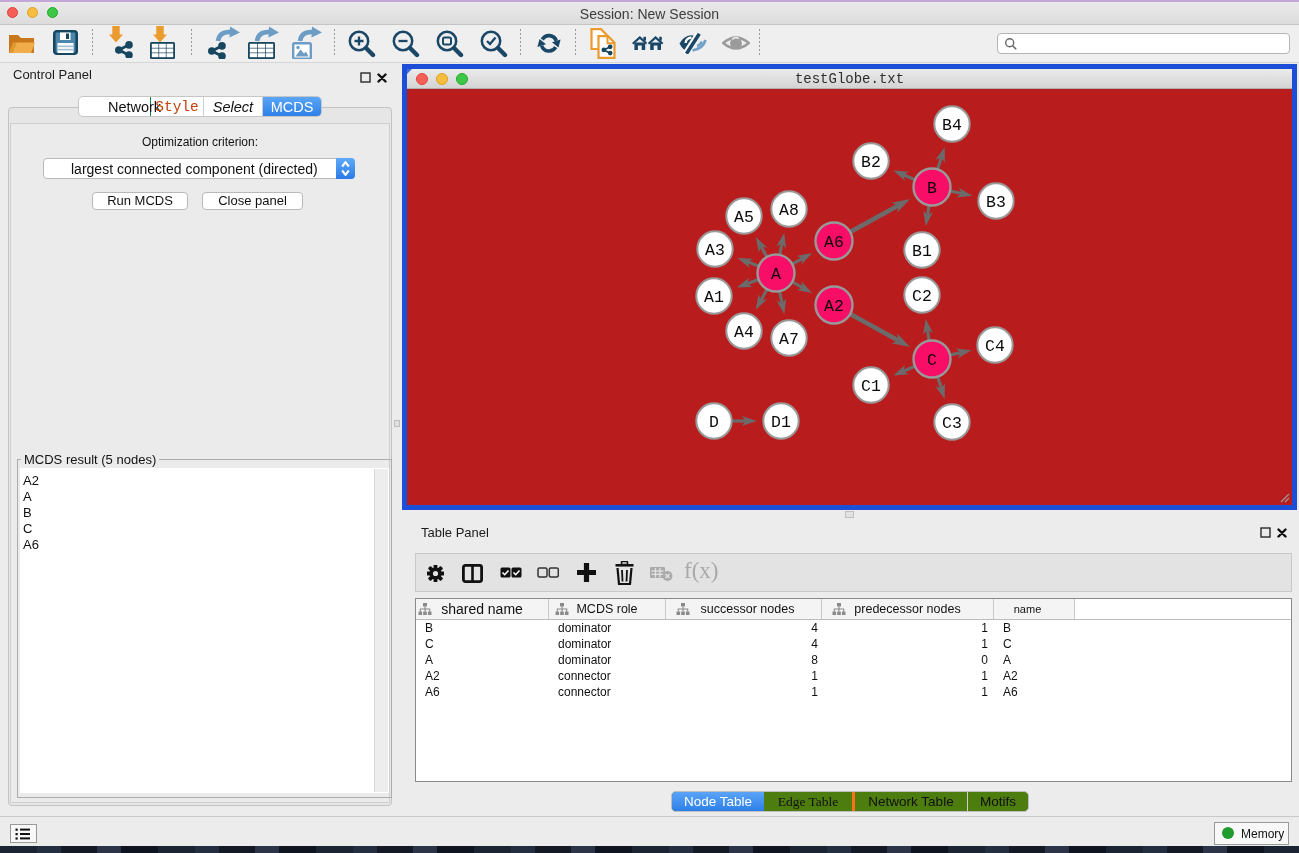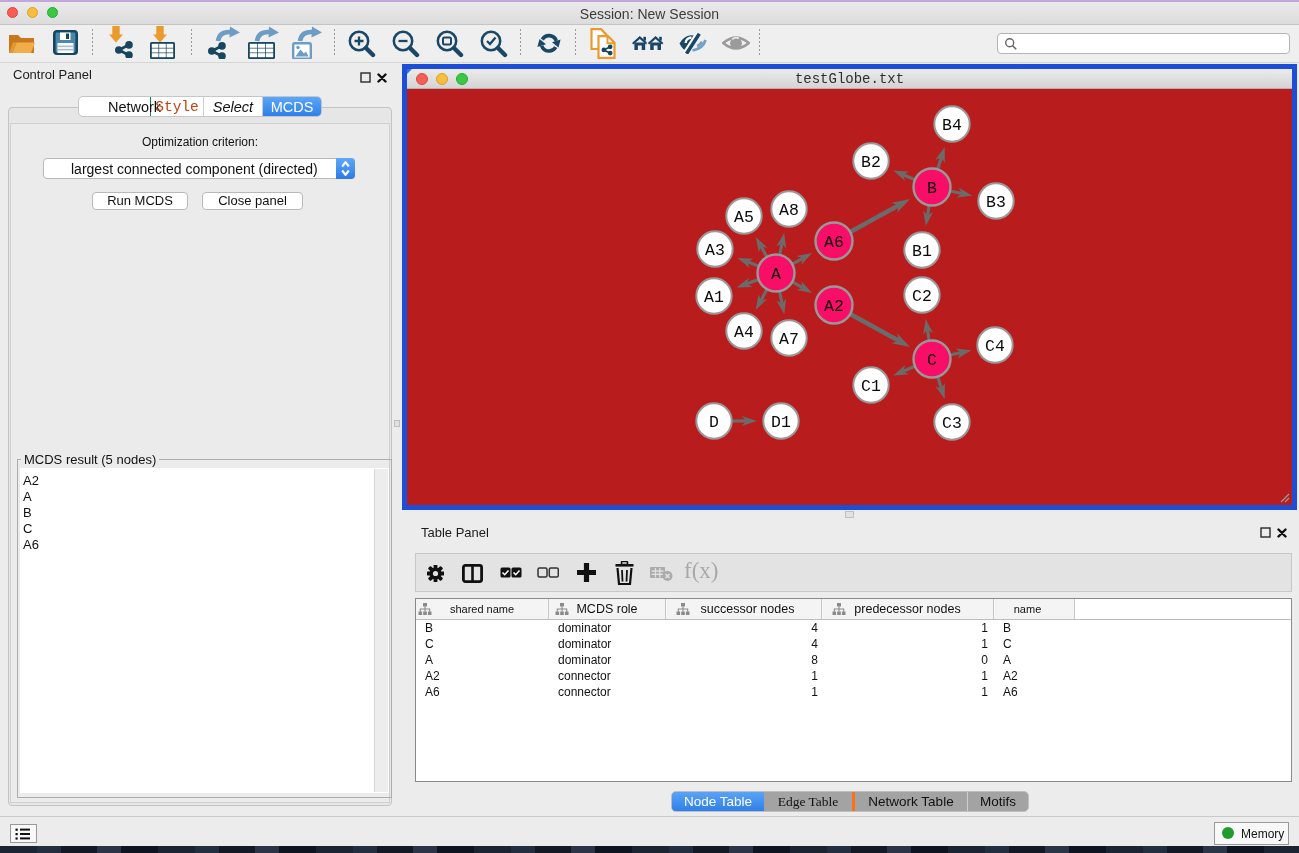--- a/index.html
+++ b/index.html
@@ -357,21 +357,21 @@
       <rect x="9.2" y="2" width="1.3" height="9.5"></rect>
     </g>
     <circle cx="17.5" cy="10" r="5" fill="#ababab"></circle>
     <path d="M15.5 8 L19.5 12 M19.5 8 L15.5 12" stroke="#e3e3e3" stroke-width="1.5"></path>
   </svg>
 <div class="abs" style="left:684px;top:558px;font-family:'Liberation Serif',serif;font-size:23px;color:#a9a9a9;">f(x)</div>
 
 <div class="abs" style="left:415px;top:598px;width:877px;height:184px;background:#fff;border:1px solid #8a8a8a;"></div>
 <div class="abs" style="left:416px;top:599px;width:659px;height:21px;background:#f4f4f4;"></div>
 <div class="abs" style="left:416px;top:619px;width:875px;height:1px;background:#bdbdbd;"></div>
-<div class="abs" style="left:416px;top:599px;width:133px;height:20px;border-right:1px solid #c9c9c9;display:flex;align-items:center;justify-content:center;font-size:11px;color:#111;">
+<div class="abs" style="left:416px;top:599px;width:133px;height:20px;border-right:1px solid #c9c9c9;display:flex;align-items:center;justify-content:center;font-size:14px;color:#111;">
     <span>shared name</span>
   </div>
 <svg class="abs" width="14" height="12" viewBox="0 0 14 12" style="top:603px;left:418px">
     <g fill="#8a8a8a">
       <rect x="5" y="0" width="4" height="3.5"></rect>
       <rect x="0.5" y="8.5" width="3.6" height="3.5"></rect>
       <rect x="5.2" y="8.5" width="3.6" height="3.5"></rect>
       <rect x="9.9" y="8.5" width="3.6" height="3.5"></rect>
     </g>
     <path d="M7 3.5 V6 M2.3 8.5 V6 H11.7 V8.5 M7 6 V8.5" stroke="#8a8a8a" stroke-width="1.1" fill="none"></path>
@@ -435,21 +435,21 @@
 <div class="abs" style="left:740px;top:669px;width:78px;text-align:right;font-size:12px;color:#111;">1</div>
 <div class="abs" style="left:910px;top:669px;width:78px;text-align:right;font-size:12px;color:#111;">1</div>
 <div class="abs" style="left:1003px;top:669px;font-size:12px;color:#111;">A2</div>
 <div class="abs" style="left:425px;top:685px;font-size:12px;color:#111;">A6</div>
 <div class="abs" style="left:558px;top:685px;font-size:12px;color:#111;">connector</div>
 <div class="abs" style="left:740px;top:685px;width:78px;text-align:right;font-size:12px;color:#111;">1</div>
 <div class="abs" style="left:910px;top:685px;width:78px;text-align:right;font-size:12px;color:#111;">1</div>
 <div class="abs" style="left:1003px;top:685px;font-size:12px;color:#111;">A6</div>
 <div class="abs" id="tbody" style="left:416px;top:619px;width:875px;height:162px;"></div>
 
-<div class="abs" style="left:671px;top:791px;width:358px;height:21px;display:flex;border:1px solid #bfbfbf;border-radius:5px;background:#a3a3a3;overflow:hidden;font-size:13.5px;">
+<div class="abs" style="left:671px;top:791px;width:358px;height:21px;display:flex;border:1px solid #bfbfbf;border-radius:5px;background:#4d7c0f;overflow:hidden;font-size:13.5px;">
   <div style="width:92px;display:flex;align-items:center;justify-content:center;background:linear-gradient(#5aa3f7,#2e80e8);color:#fff;">Node Table</div>
   <div style="width:91px;border-right:3px solid #f97316;display:flex;align-items:center;justify-content:center;color:#111;font-family:Liberation Serif, serif;">Edge Table</div>
   <div style="width:113px;border-right:1px solid #cecece;display:flex;align-items:center;justify-content:center;color:#111;">Network Table</div>
   <div style="flex:1;display:flex;align-items:center;justify-content:center;color:#111;">Motifs</div>
 </div>
 
 <div class="abs" style="left:0;top:816px;width:1299px;height:30px;background:#ececec;border-top:1px solid #c9c9c9;"></div>
 <div class="abs" style="left:10px;top:824px;width:27px;height:19px;background:#f8f8f8;border:1px solid #999;"></div>
 <svg class="abs" style="left:15px;top:828px" width="16" height="12" viewBox="0 0 16 12">
     <g stroke="#111" stroke-width="2">

